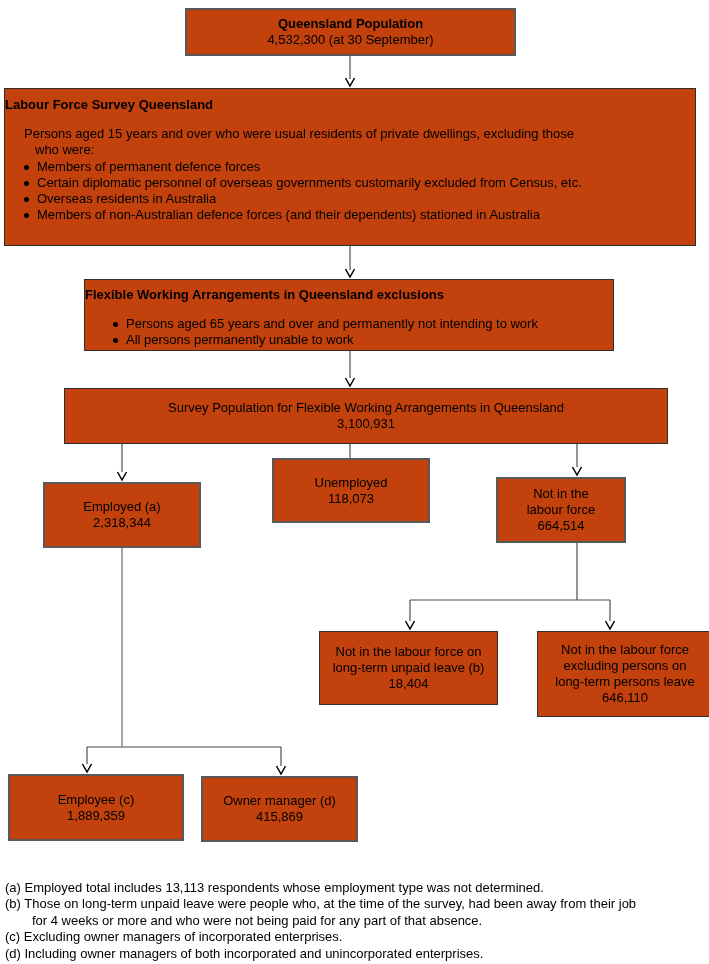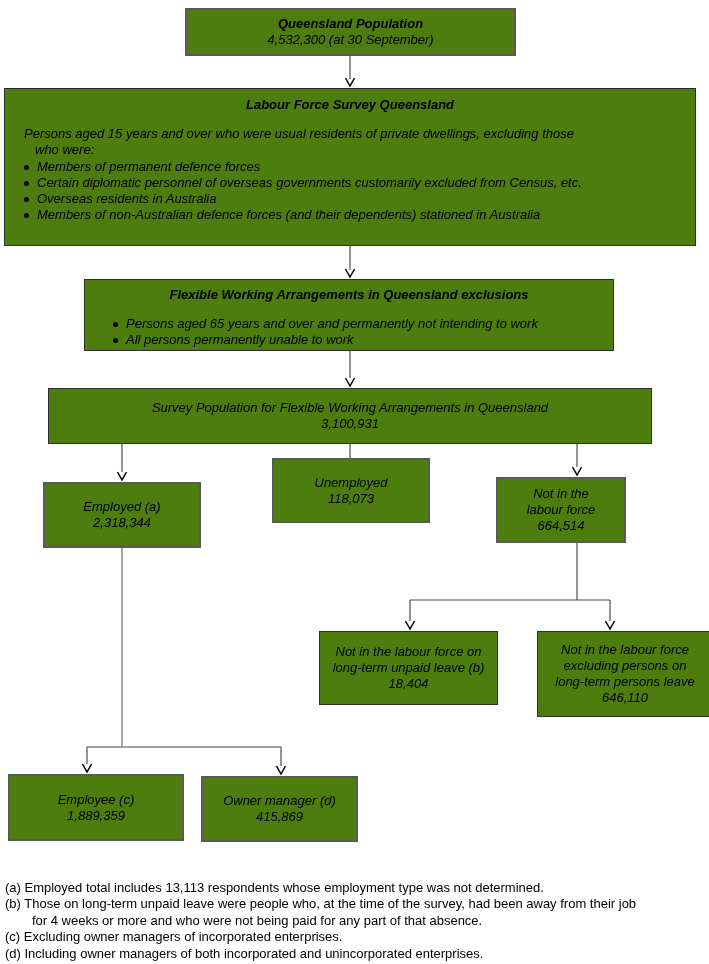--- a/index.html
+++ b/index.html
@@ -9,29 +9,29 @@
   html,body{margin:0;padding:0;background:var(--background);}
   .canvas{
     position:relative;width:709px;height:964px;background:var(--background);
     font-family:"Liberation Sans",sans-serif;font-size:13px;color:var(--text);
     overflow:hidden;
   }
   .connectors{position:absolute;left:0;top:0;width:709px;height:964px;}
   .ln{stroke:var(--line);fill:none;stroke-width:1.2;}
   .ln-light{stroke:var(--line-light);fill:none;stroke-width:1.4;}
   .ah{stroke:var(--arrowhead);fill:none;stroke-width:1.5;}
-  .box{position:absolute;background:#4d7c0f;box-sizing:border-box;line-height:16px;font-style:italic;}
+  .box{position:absolute;background:#c2410c;box-sizing:border-box;line-height:16px;}
   .stat{
     border:2px solid var(--box-border);
     display:flex;flex-direction:column;align-items:center;justify-content:center;
     text-align:center;
   }
   .panel{border:1px solid var(--panel-border);}
   .b{font-weight:bold;}
-  .panel-title{text-align:center;padding-top:8px;line-height:16px;}
+  .panel-title{text-align:left;padding-top:8px;line-height:16px;}
   .lfs-body{padding:13px 8px 0 19px;line-height:16.3px;}
   .indent1{padding-left:11px;}
   .bullet{display:flex;align-items:flex-start;}
   .dot{flex:0 0 auto;width:5px;height:5px;border-radius:50%;background:#000;margin:6px 8px 0 0;}
   .fwa-body{padding:13px 8px 0 28px;line-height:16.3px;}
   .footnotes{position:absolute;left:5px;top:880px;width:702px;line-height:16.4px;}
   .fn-cont{padding-left:27px;}
 </style>
 </head>
 <body>
@@ -105,21 +105,21 @@
         <span class="dot"></span>
         <span>Persons aged 65 years and over and permanently not intending to work</span>
       </div>
       <div class="bullet">
         <span class="dot"></span>
         <span>All persons permanently unable to work</span>
       </div>
     </div>
   </div>
 
-  <div class="box panel stat" style="left:48px;top:388px;width:604px;height:56px;border-width:1px">
+  <div class="box panel stat" style="left:64px;top:388px;width:604px;height:56px;border-width:1px">
     <div>Survey Population for Flexible Working Arrangements in Queensland</div>
     <div>3,100,931</div>
   </div>
 
   <div class="box stat" style="left:43px;top:482px;width:158px;height:66px">
     <div>Employed (a)</div>
     <div>2,318,344</div>
   </div>
 
   <div class="box stat" style="left:272px;top:458px;width:158px;height:65px">

